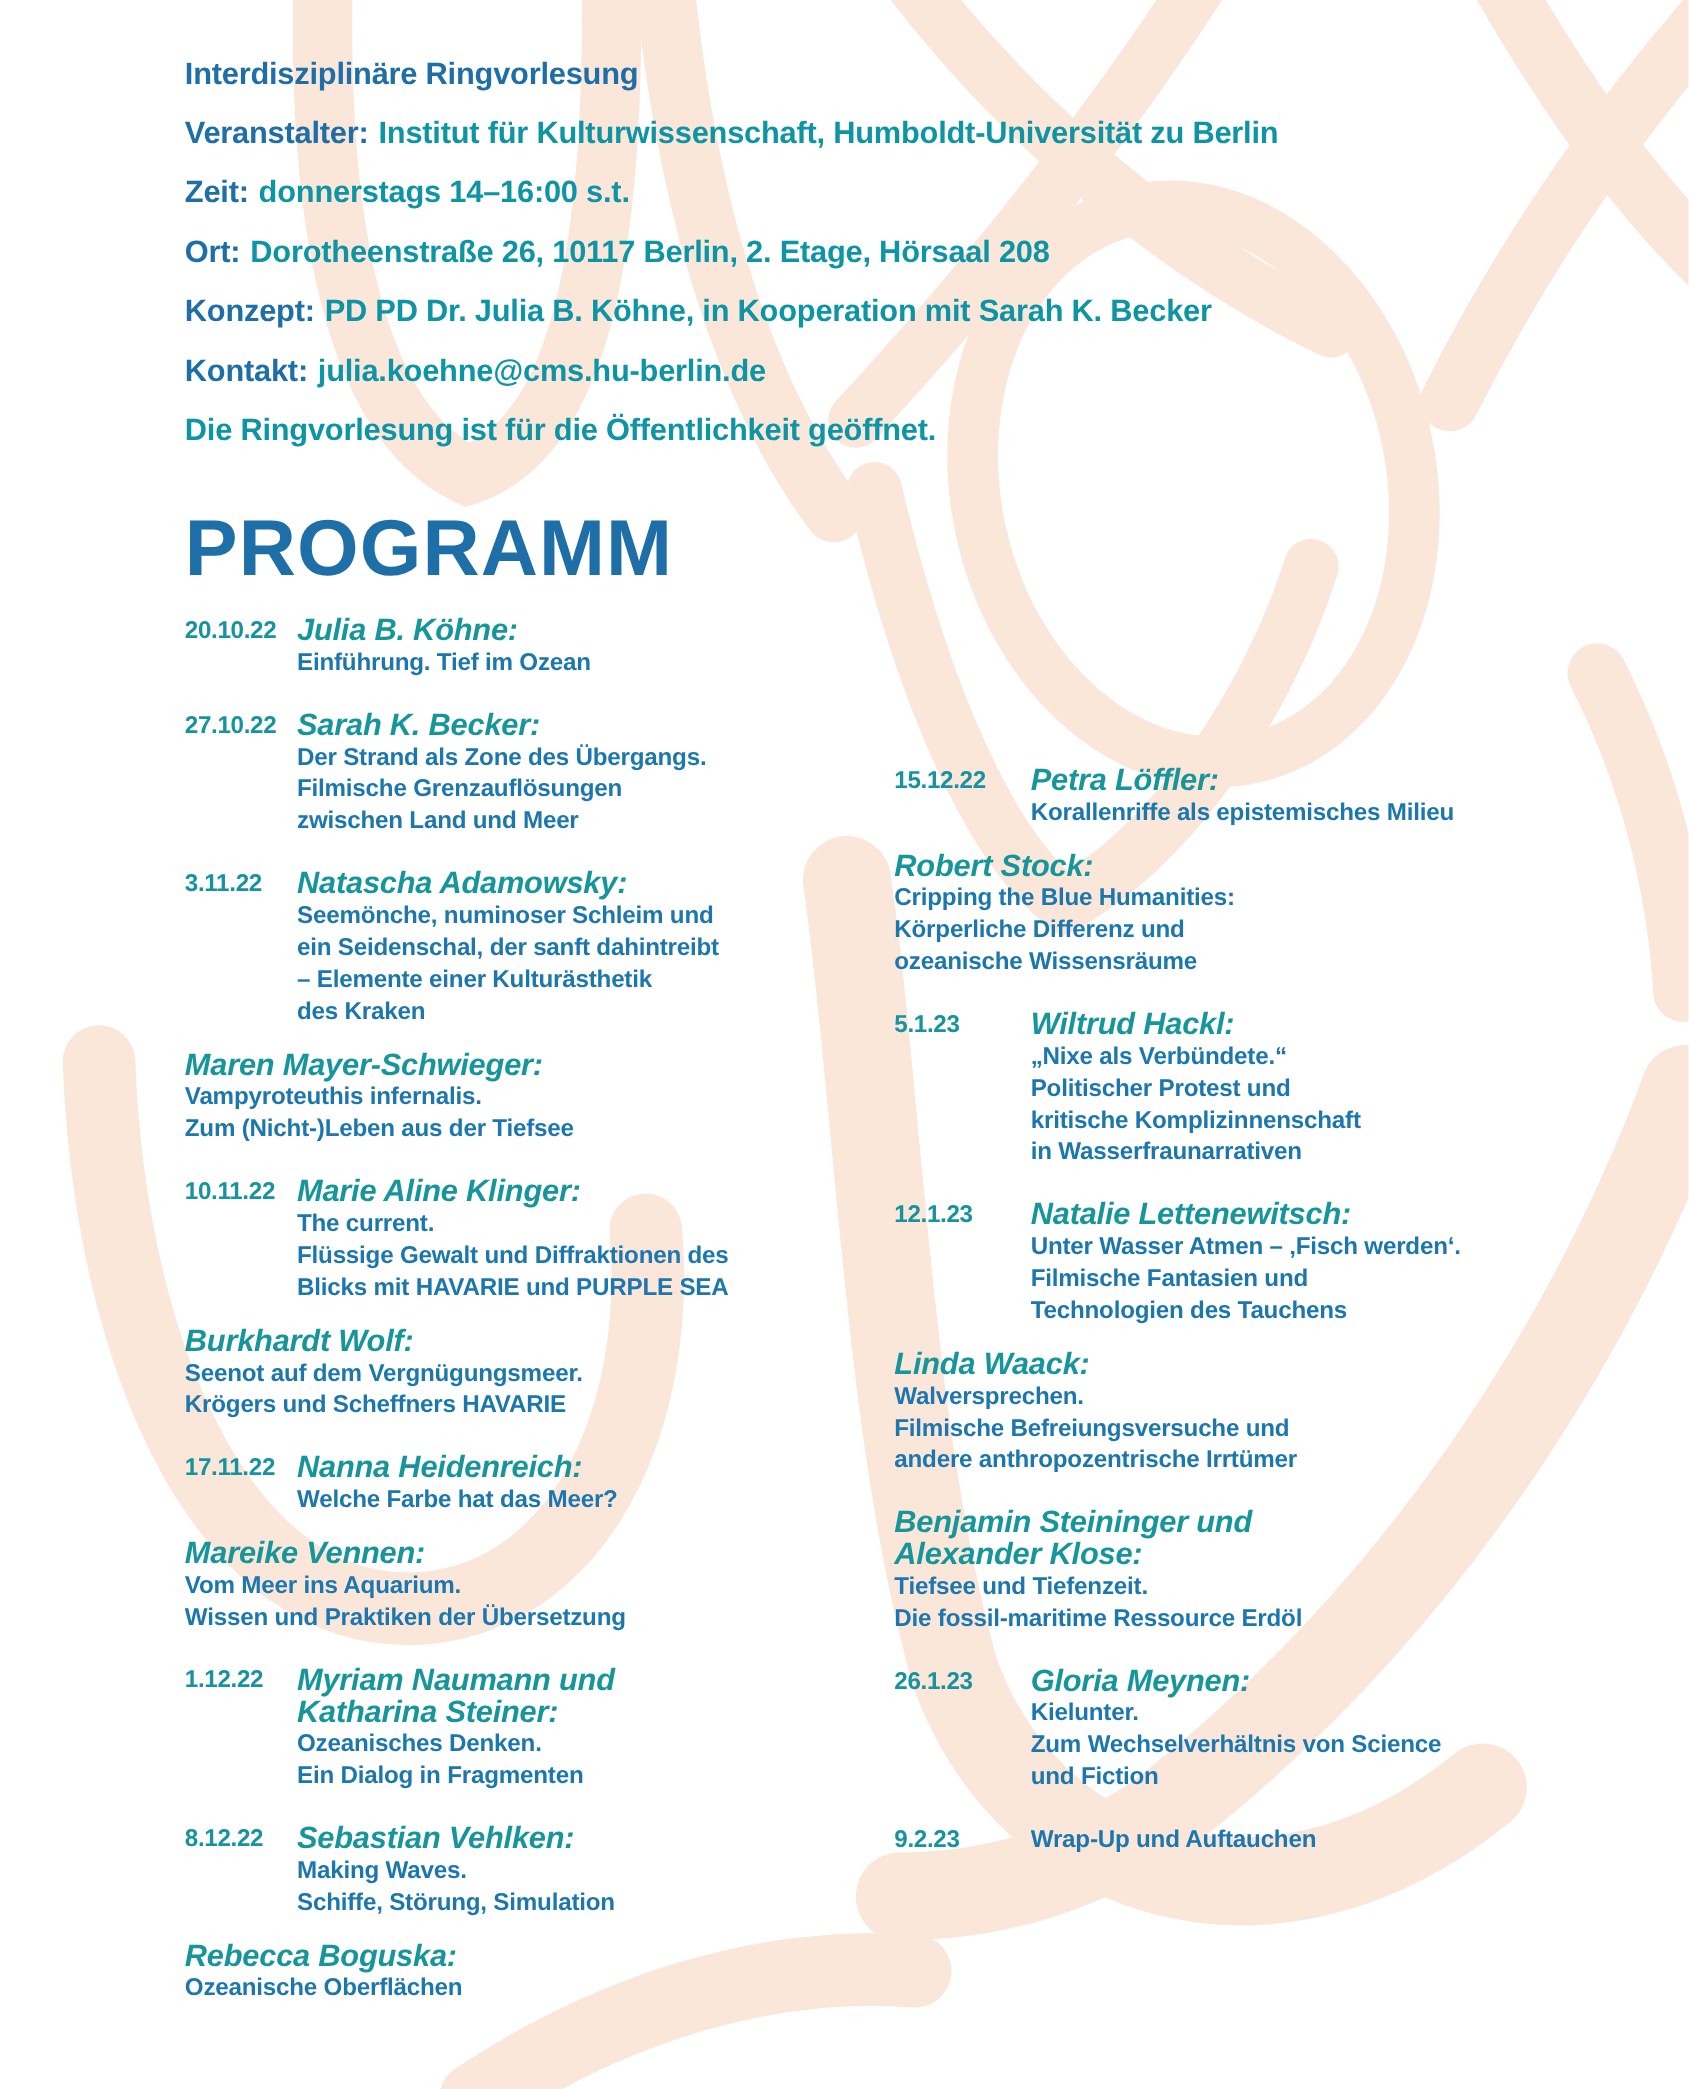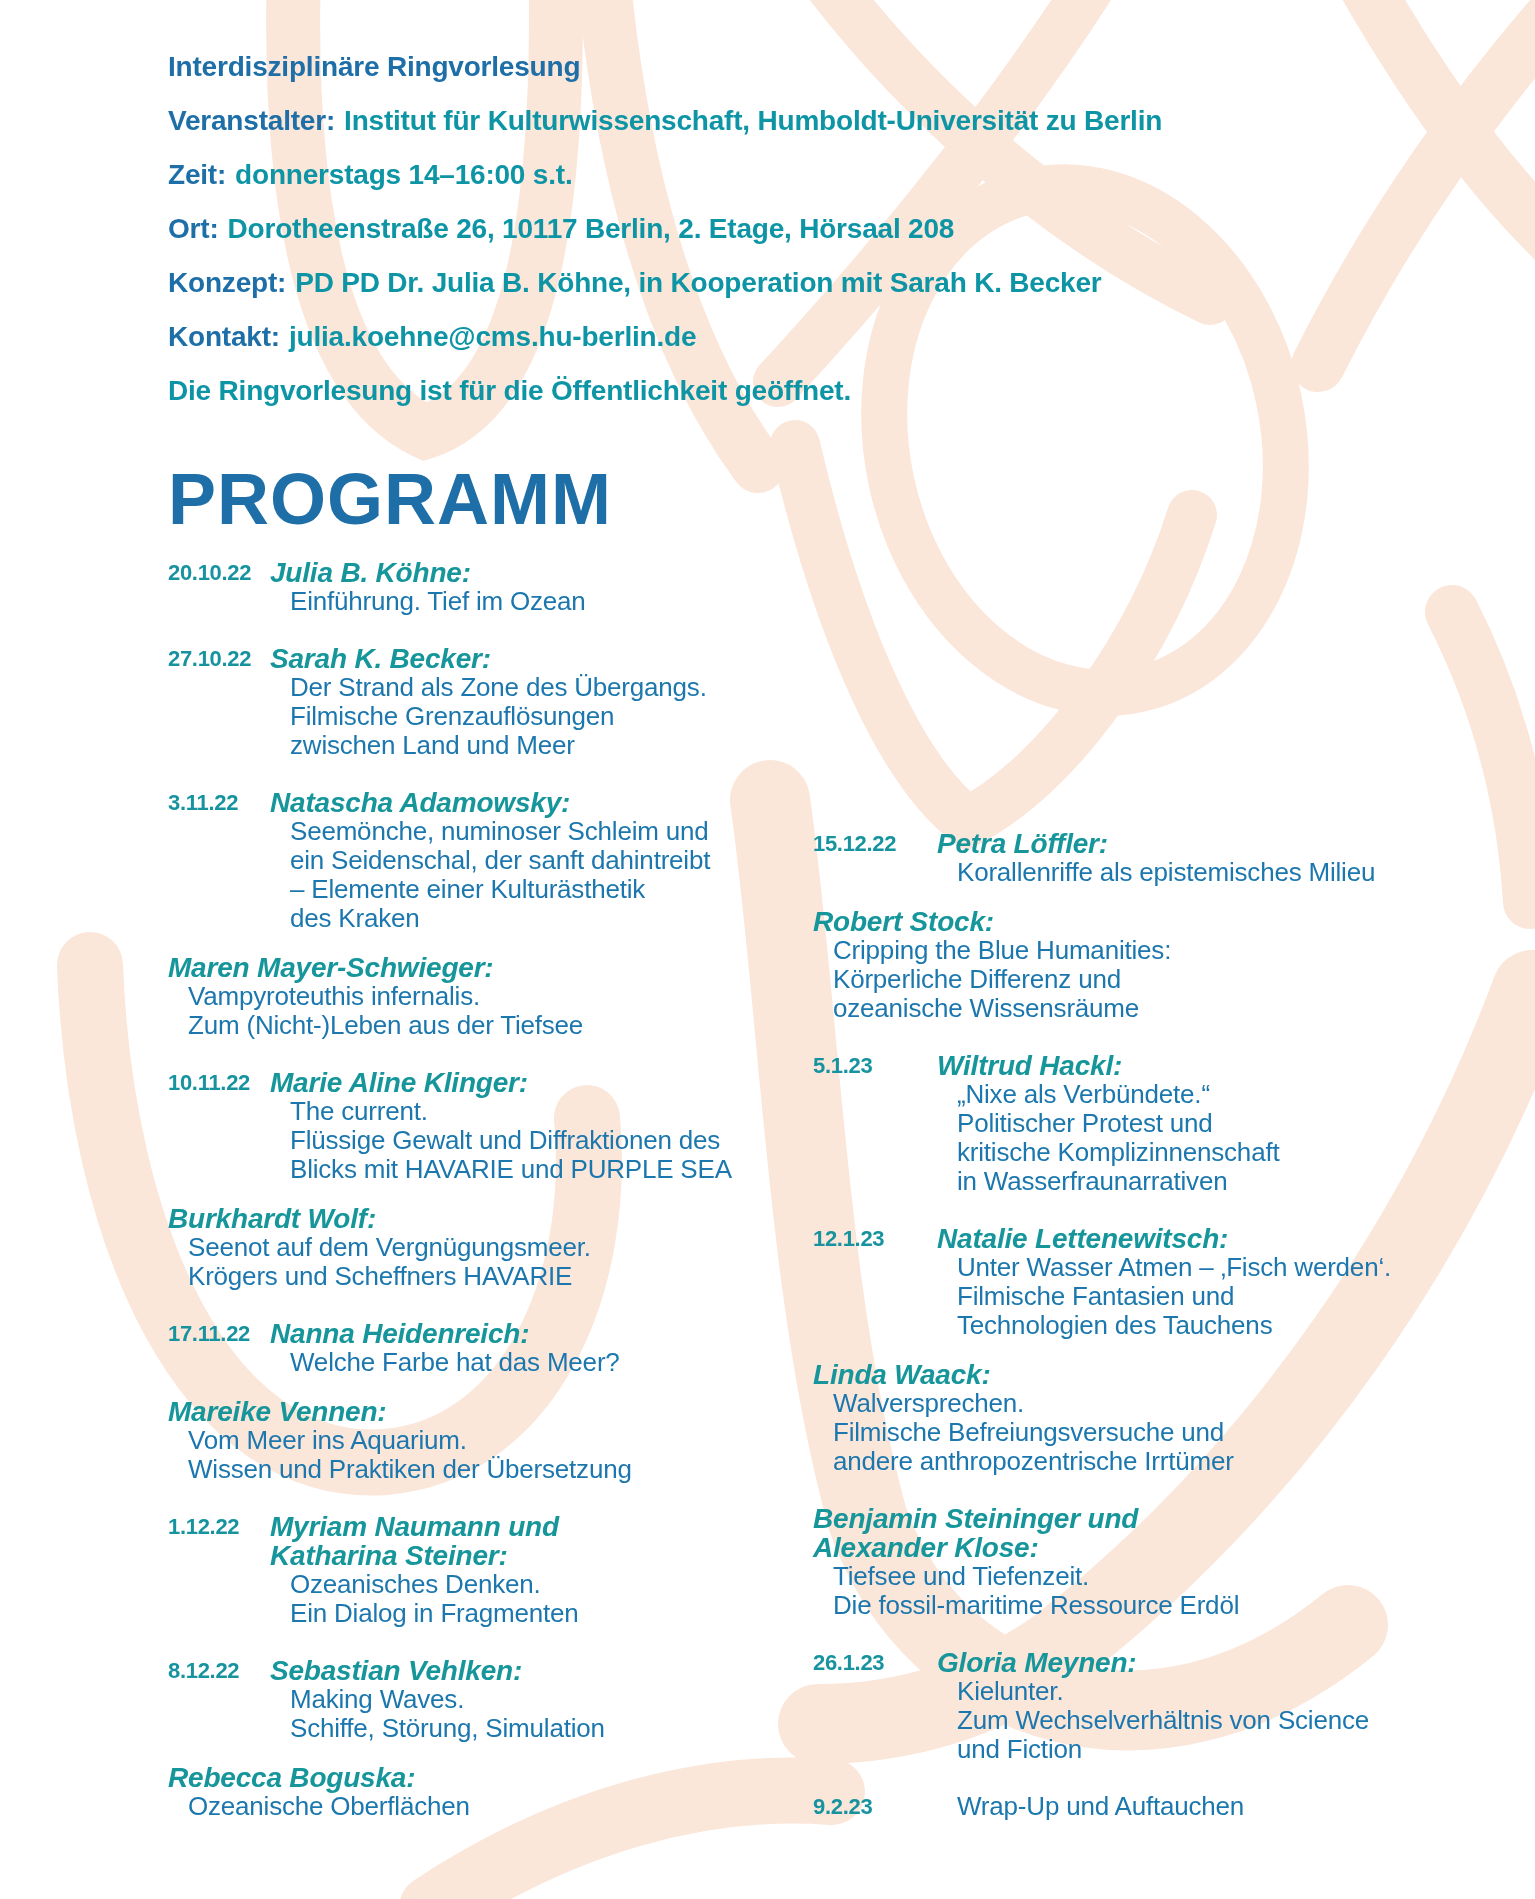--- a/index.html
+++ b/index.html
@@ -33,41 +33,41 @@
     letter-spacing:-0.2px;margin-bottom:20px;color:var(--teal);
   }
   .header-line .label{color:var(--dark-blue);margin-right:9px;}
   .header-line.title-line{color:var(--dark-blue);}
   .header-line.note-line{color:var(--teal);margin-bottom:0;}
   .programm-heading{
     margin-top:56px;
     font-size:72px;line-height:70px;font-weight:bold;
     letter-spacing:1px;color:var(--dark-blue);
   }
-  .columns{display:flex;margin-top:24px;align-items:flex-end;}
+  .columns{display:flex;margin-top:24px;align-items:center;}
   .col{display:block;}
   .col-left{width:645px;flex:none;}
   .col-right{flex:1;}
   .entry{display:flex;margin-top:28px;}
   .entry.no-date{margin-top:20px;flex-direction:column;}
   .col .entry:first-child{margin-top:0;}
   .entry .date{
     flex:none;font-size:22px;line-height:29px;font-weight:bold;
     letter-spacing:-0.3px;color:var(--date-teal);
   }
   .col-left .date{width:102px;}
   .col-right .date{width:124px;}
   .entry .talk{flex:1;}
   .entry .speaker{
     font-size:28px;line-height:29px;font-weight:bold;font-style:italic;
     letter-spacing:-0.2px;color:var(--name-teal);white-space:pre-line;
   }
   .entry .title{
-    font-size:26px;line-height:29px;font-weight:normal;
-    letter-spacing:-0.2px;color:var(--title-blue);white-space:pre-line;margin-left:20px;
+    font-size:22px;line-height:29px;font-weight:bold;
+    letter-spacing:-0.2px;color:var(--title-blue);white-space:pre-line;
   }
 </style>
 </head>
 <body>
 
 <div class="decor-layer">
   <svg viewBox="0 0 1535 1899" xmlns="http://www.w3.org/2000/svg">
     <g stroke="#FBE6DA" fill="none" stroke-linecap="round">
       <path d="M 295,-60 C 285,180 315,380 425,432 C 535,396 562,200 555,-60" stroke-width="54"></path>
       <path d="M 600,-60 C 618,170 672,350 758,466" stroke-width="54"></path>

